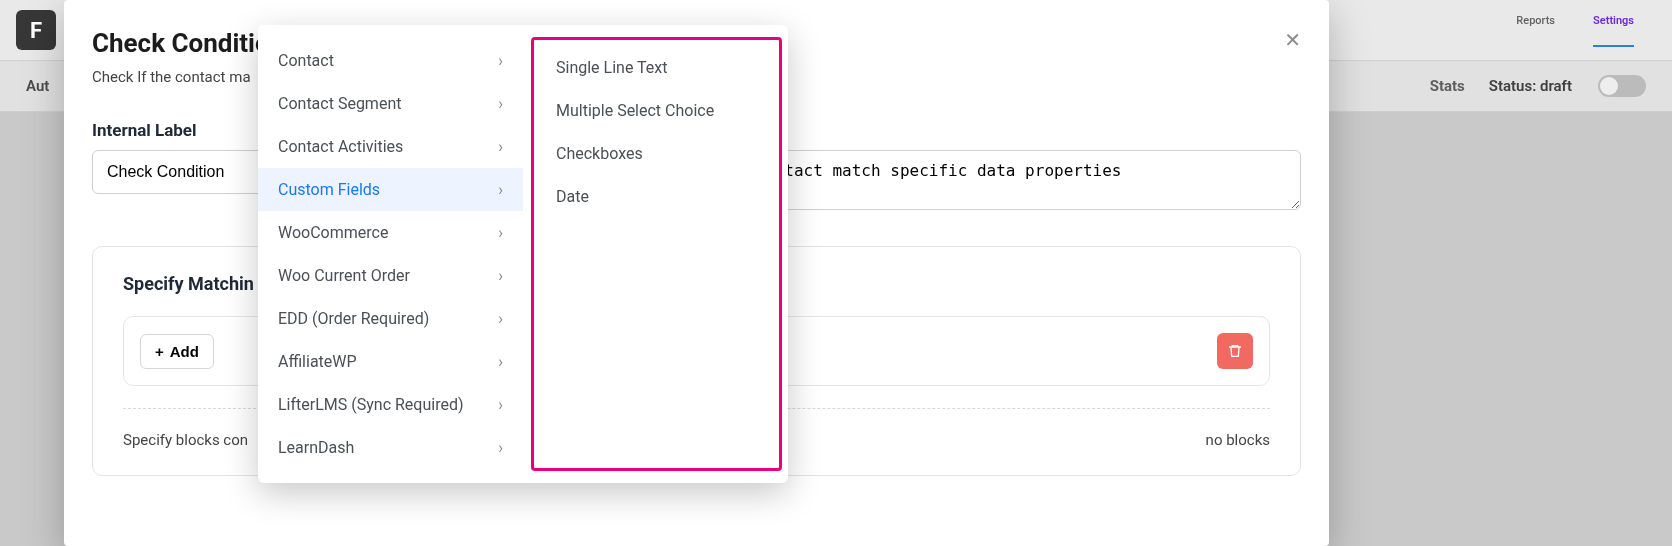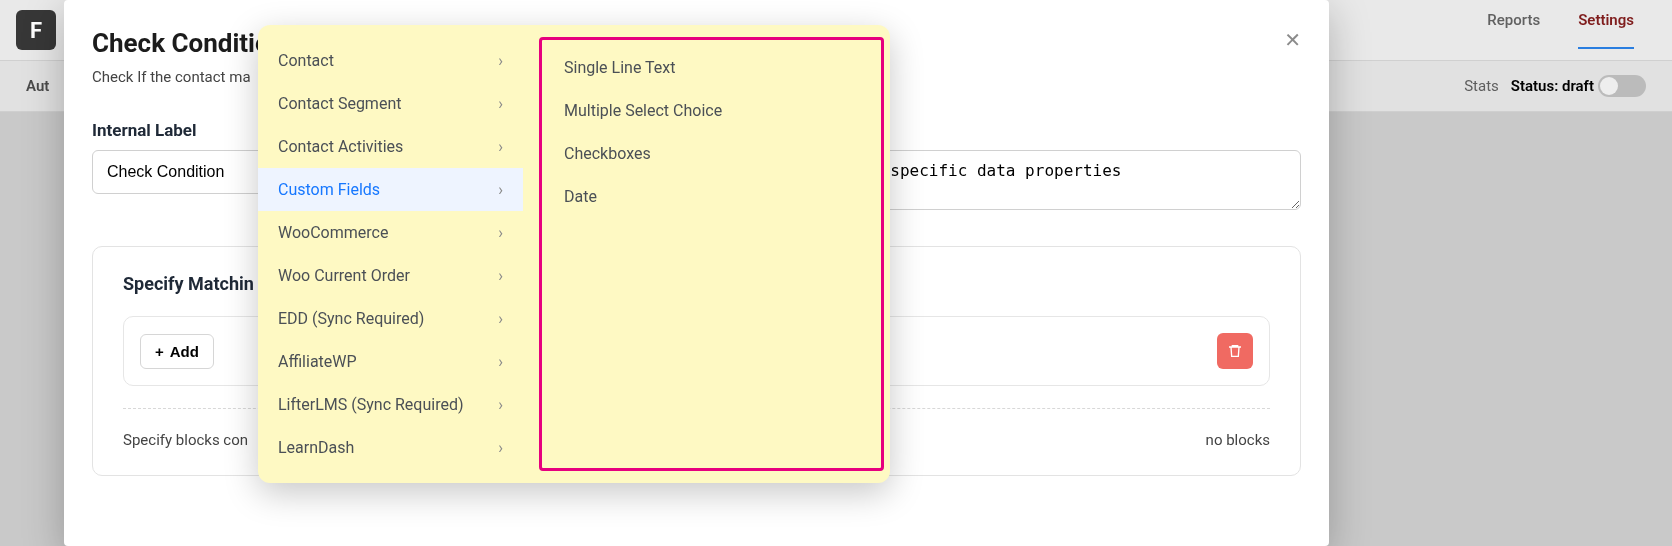--- a/index.html
+++ b/index.html
@@ -1,26 +1,26 @@
 <!DOCTYPE html>
 <html><head>
 <meta charset="utf-8">
 <style>
   html,body{margin:0;padding:0;font-family:-apple-system,BlinkMacSystemFont,"Segoe UI",Roboto,Helvetica,Arial,sans-serif;color:#1f2937;background:#c9c9c9;width:1672px;height:546px;overflow:hidden}
   
   .bg{position:absolute;inset:0;z-index:0}
   .bg .topbar{height:60px;background:#e9e9e9;border-bottom:1px solid #d0d0d0;display:flex;align-items:center;padding-left:16px}
   .logo{width:40px;height:40px;background:#373737;border-radius:6px;display:flex;align-items:center;justify-content:center;color:#fff;font-weight:700;font-size:22px}
   .topbar .nav{margin-left:auto;display:flex;gap:38px;padding-right:38px}
-  .topbar .nav span{color:#616161;font-size:15px;font-weight:500}
-  .topbar .nav span:last-child{color:#7f1d1d;font-weight:600;border-bottom:2px solid #2a7ee0;padding-bottom:18px}
+  .topbar .nav span{color:#616161;font-size:11px;font-weight:500}
+  .topbar .nav span:last-child{color:#6d28d9;font-weight:600;border-bottom:2px solid #2a7ee0;padding-bottom:18px}
   .bg .subbar{height:50px;background:#e1e1e1;border-bottom:1px solid #cfcfcf;display:flex;align-items:center;padding:0 26px;color:#4b4b4b;font-weight:600;font-size:15px}
   .subbar .spacer{flex:1}
-  .subbar .stats{margin-right:12px;color:#5e5e5e;font-weight:400}
-  .subbar .status{font-weight:600;color:#000000;margin-right:4px}
+  .subbar .stats{margin-right:24px;color:#5e5e5e;font-weight:700}
+  .subbar .status{font-weight:600;color:#404040;margin-right:26px}
   .toggle{width:48px;height:22px;background:#bbb;border-radius:11px;position:relative}
   .toggle::after{content:"";position:absolute;left:2px;top:2px;width:18px;height:18px;background:#eee;border-radius:50%}
 
   
   .modal{position:absolute;left:64px;top:0;right:343px;height:546px;background:#fff;border-radius:4px;box-shadow:0 12px 40px rgba(0,0,0,.25);z-index:5;padding:28px 28px 0;box-sizing:border-box}
   .close{position:absolute;top:28px;right:28px;color:#8b8b8b;font-size:20px;cursor:pointer}
   .mtitle{font-size:26px;font-weight:700;color:#1c1c1c}
   .msub{margin-top:10px;color:#444;font-size:15px}
   .row{display:flex;gap:30px;margin-top:34px}
   .col{flex:1}
@@ -30,23 +30,23 @@
 
   .panel{margin-top:32px;border:1px solid #e3e3e3;border-radius:10px;padding:26px 30px}
   .ptitle{font-weight:700;font-size:18px;margin-bottom:22px}
   .ruleRow{border:1px solid #e6e6e6;border-radius:10px;padding:16px;display:flex;align-items:center;gap:14px}
   .addBtn{border:1px solid #d6d6d6;border-radius:6px;padding:8px 14px;font-size:15px;font-weight:600;background:#fff;display:inline-flex;align-items:center;gap:6px}
   .trash{margin-left:auto;background:#f06a62;border-radius:6px;width:36px;height:36px;display:flex;align-items:center;justify-content:center;color:#fff}
   .hr{border-top:1px dashed #d8d8d8;margin:22px 0}
   .hint{color:#444;font-size:15px}
 
   
-  .dropdown{position:absolute;left:258px;top:25px;width:632px;background:#fef9c3;border-radius:12px;box-shadow:0 10px 34px rgba(0,0,0,.22);z-index:50;display:flex;padding:8px 0}
+  .dropdown{position:absolute;left:258px;top:25px;width:530px;background:#ffffff;border-radius:6px;box-shadow:0 10px 34px rgba(0,0,0,.22);z-index:50;display:flex;padding:8px 0}
   .dd-left{width:265px;padding:6px 0}
-  .dd-right{flex:1;padding:6px 0;border:3px solid #e6007e;border-radius:4px;margin:4px 6px 4px 16px}
+  .dd-right{flex:1;padding:6px 0;border:3px solid #e6007e;border-radius:4px;margin:4px 6px 4px 8px}
   .dd-item{display:flex;align-items:center;justify-content:space-between;padding:12px 20px;color:#4b5056;font-size:16px;cursor:pointer}
   .dd-item .chev{color:#8a8a8a}
   .dd-item.active{background:#eef4ff;color:#1677ff;font-weight:400}
   .dd-sub{padding:12px 22px;color:#4b5056;font-size:16px;cursor:pointer}
 </style>
 </head>
 <body>
 
 <div class="bg">
   <div class="topbar">
@@ -122,21 +122,21 @@
       </div>
       <div class="dd-item">
         <span>WooCommerce</span>
         <span class="chev">›</span>
       </div>
       <div class="dd-item">
         <span>Woo Current Order</span>
         <span class="chev">›</span>
       </div>
       <div class="dd-item">
-        <span>EDD (Sync Required)</span>
+        <span>EDD (Order Required)</span>
         <span class="chev">›</span>
       </div>
       <div class="dd-item">
         <span>AffiliateWP</span>
         <span class="chev">›</span>
       </div>
       <div class="dd-item">
         <span>LifterLMS (Sync Required)</span>
         <span class="chev">›</span>
       </div>

